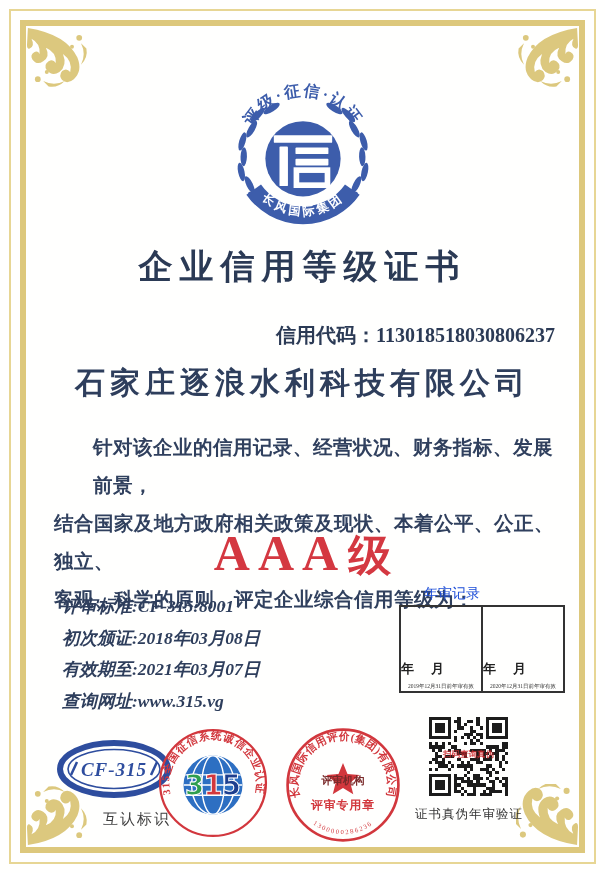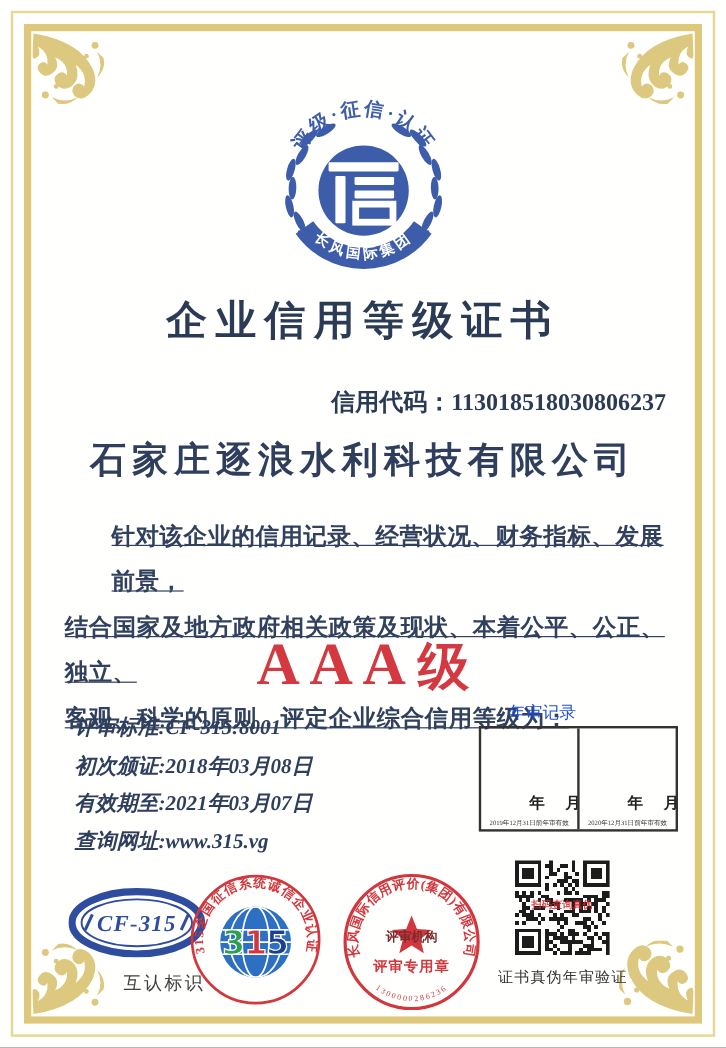--- a/index.html
+++ b/index.html
@@ -32,21 +32,20 @@
   }
   .company{
     position:absolute;top:363px;left:0;right:0;text-align:center;
     font-size:30px;font-weight:bold;letter-spacing:5px;color:#2e3e5c;white-space:nowrap;
   }
   
   .body-text{
     position:absolute;top:429px;left:54px;right:46px;
     font-size:19.5px;line-height:38px;font-weight:bold;color:#30405e;
     letter-spacing:0.5px;
-    text-decoration:underline;
   }
   .body-text .indent{padding-left:2em;}
 
   
   .rating{
     position:absolute;top:524px;left:0;right:0;text-align:center;color:#d43841;white-space:nowrap;
   }
   .rating .grade{font-size:50px;font-weight:bold;letter-spacing:8px;}
   .rating .suffix{font-size:43px;font-weight:bold;margin-left:2px;}
 
@@ -59,21 +58,21 @@
   
   .annual-title{position:absolute;top:585px;left:405px;font-size:14px;font-weight:normal;color:#1d4ed8;padding-left:19px;}
   .annual-box{
     position:absolute;top:605px;left:399px;width:162px;height:84px;
     border:2px solid #333;display:flex;
   }
   .annual-cell{position:relative;flex:1;}
   .annual-cell + .annual-cell{border-left:2px solid #333;}
   .annual-ym{
     position:absolute;bottom:13px;left:0;right:0;text-align:left;
-    font-size:13px;font-weight:bold;color:#222;letter-spacing:2px;white-space:nowrap;padding-left:40px;
+    font-size:13px;font-weight:bold;color:#222;letter-spacing:2px;white-space:nowrap;
   }
   .annual-note{
     position:absolute;bottom:1px;left:50%;
     font-size:10px;color:#333;white-space:nowrap;
     transform:translateX(-50%) scale(0.55);transform-origin:center bottom;
   }
 
   
   .seal-cf315{position:absolute;top:740px;left:57px;width:114px;height:58px;}
   .cf315-caption{position:absolute;top:810px;left:57px;width:114px;text-align:right;font-size:15px;color:#404040;letter-spacing:2px;}

